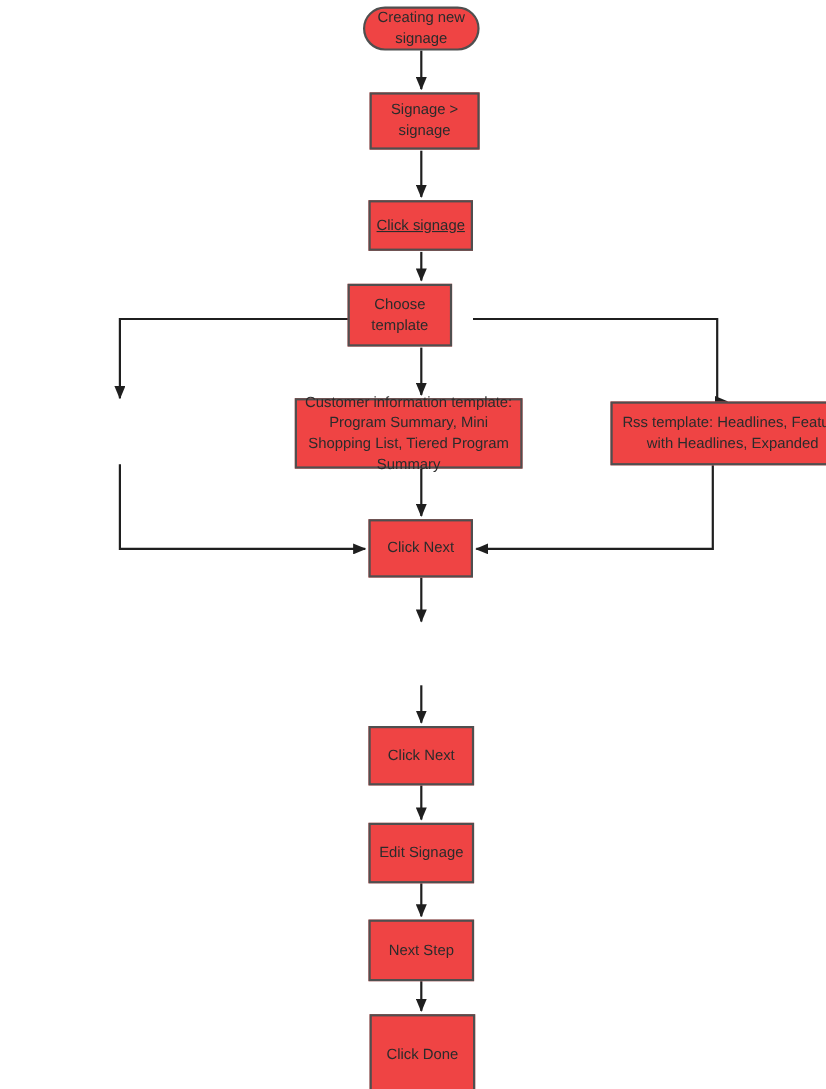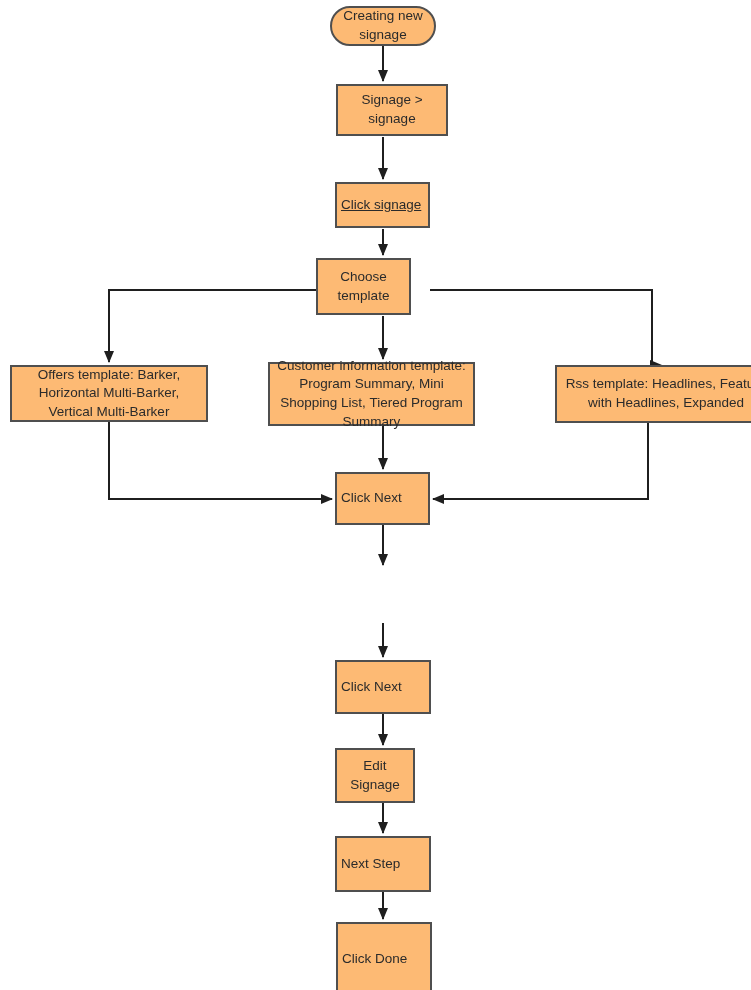--- a/index.html
+++ b/index.html
@@ -18,45 +18,45 @@
   #edges {
     position: absolute;
     left: 0;
     top: 0;
     width: 751px;
     height: 990px;
   }
   .node {
     position: absolute;
     box-sizing: border-box;
-    background: #fdba74;
+    background: #ef4444;
     border: 2px solid #4f4f4f;
     display: flex;
     align-items: center;
-    justify-content: flex-start;
+    justify-content: center;
     text-align: center;
     font-size: 13.5px;
     line-height: 1.38;
     color: #2b2b2b;
     padding: 2px 4px;
   }
   .terminator {
     border-radius: 20px;
   }
   #n-start        { left: 330px; top: 6px;   width: 106px; height: 40px; }
-  #n-signage      { left: 336px; top: 84px;  width: 112px;  height: 52px; }
+  #n-signage      { left: 336px; top: 84px;  width: 100px;  height: 52px; }
   #n-click-signage{ left: 335px; top: 182px; width: 95px;  height: 46px; text-decoration: underline; }
   #n-choose       { left: 316px; top: 258px; width: 95px;  height: 57px; }
   #n-offers       { left: 10px;  top: 365px; width: 198px; height: 57px; }
   #n-customer     { left: 268px; top: 362px; width: 207px; height: 64px; }
   #n-rss          { left: 555px; top: 365px; width: 222px; height: 58px; }
   #n-next1        { left: 335px; top: 472px; width: 95px;  height: 53px; }
   #n-props        { left: 323px; top: 568px; width: 122px; height: 55px; }
   #n-next2        { left: 335px; top: 660px; width: 96px;  height: 54px; }
-  #n-edit         { left: 335px; top: 748px; width: 80px;  height: 55px; }
+  #n-edit         { left: 335px; top: 748px; width: 96px;  height: 55px; }
   #n-step         { left: 335px; top: 836px; width: 96px;  height: 56px; }
   #n-done         { left: 336px; top: 922px; width: 96px;  height: 75px; }
   .edge {
     fill: none;
     stroke: #1f1f1f;
     stroke-width: 2;
   }
   .arrowfill {
     fill: #1f1f1f;
     stroke: none;
@@ -103,23 +103,20 @@
   </div>
 
   <div class="node" id="n-click-signage">
     <span>Click signage</span>
   </div>
 
   <div class="node" id="n-choose">
     <span>Choose template</span>
   </div>
 
-  <div class="node" id="n-offers">
-    <span>Offers template: Barker, Horizontal Multi-Barker, Vertical Multi-Barker</span>
-  </div>
 
   <div class="node" id="n-customer">
     <span>Customer information template: Program Summary, Mini Shopping List, Tiered Program Summary</span>
   </div>
 
   <div class="node" id="n-rss">
     <span>Rss template: Headlines, Feature with Headlines, Expanded</span>
   </div>
 
   <div class="node" id="n-next1">

